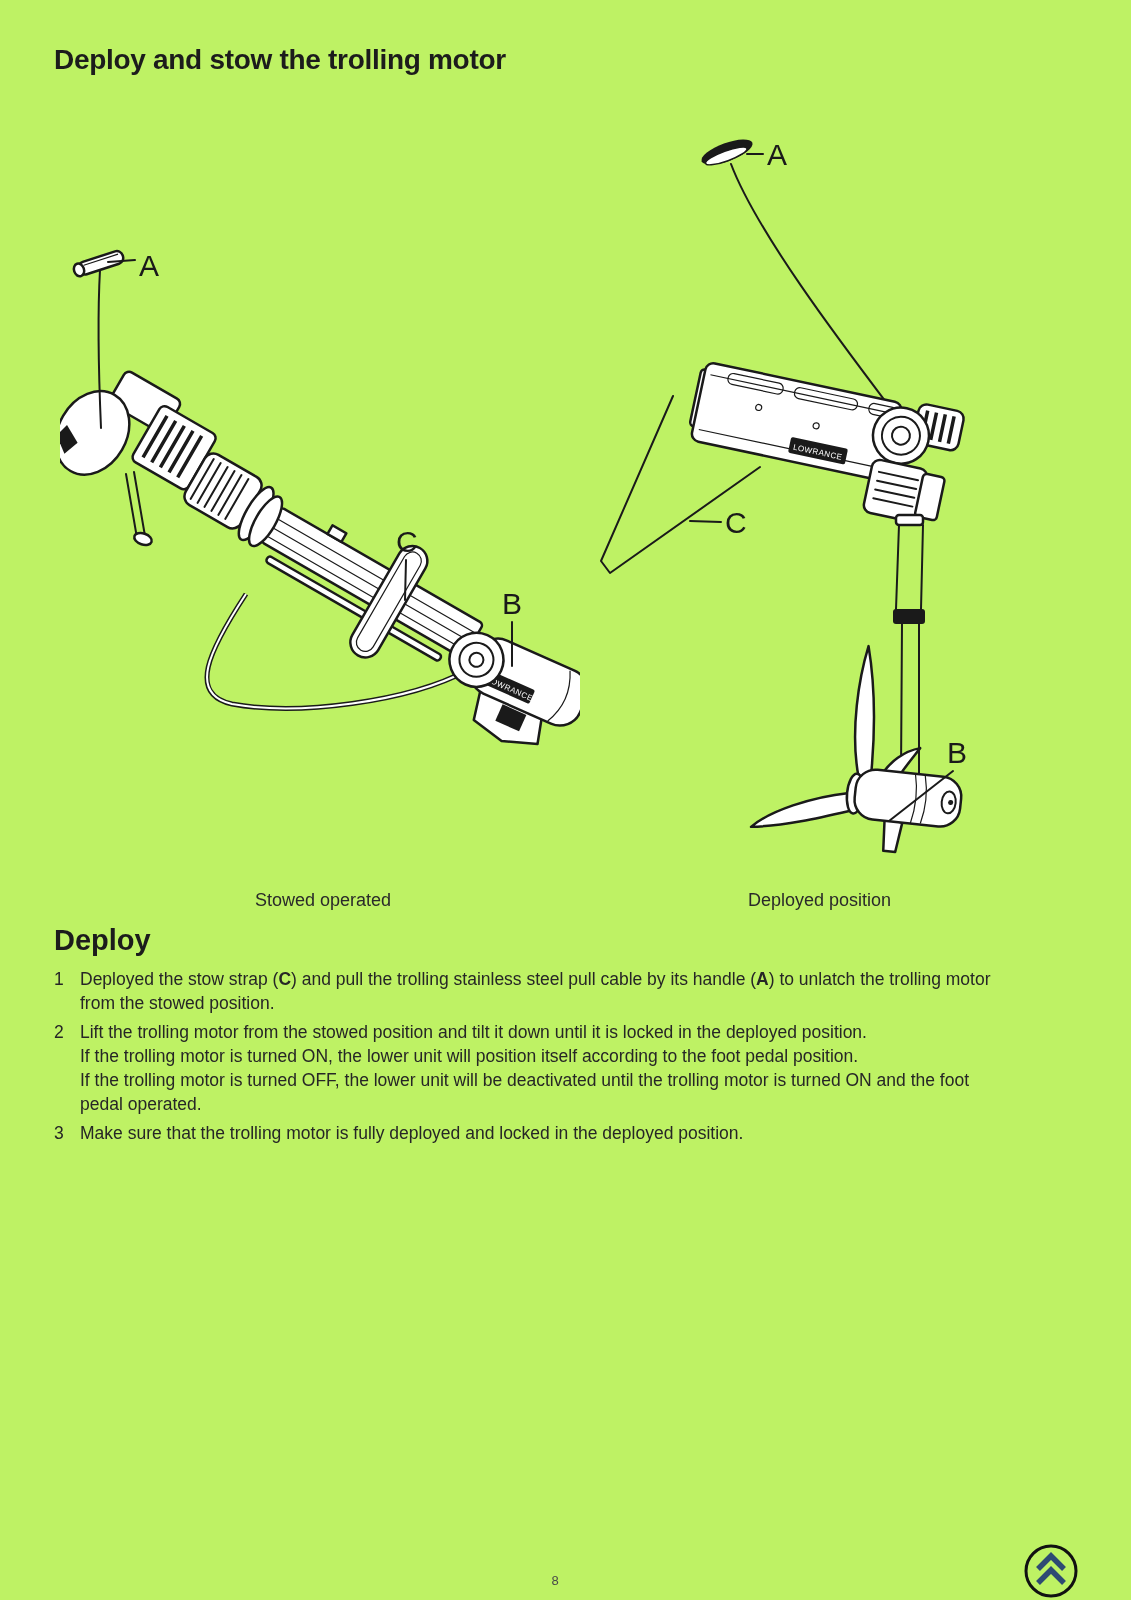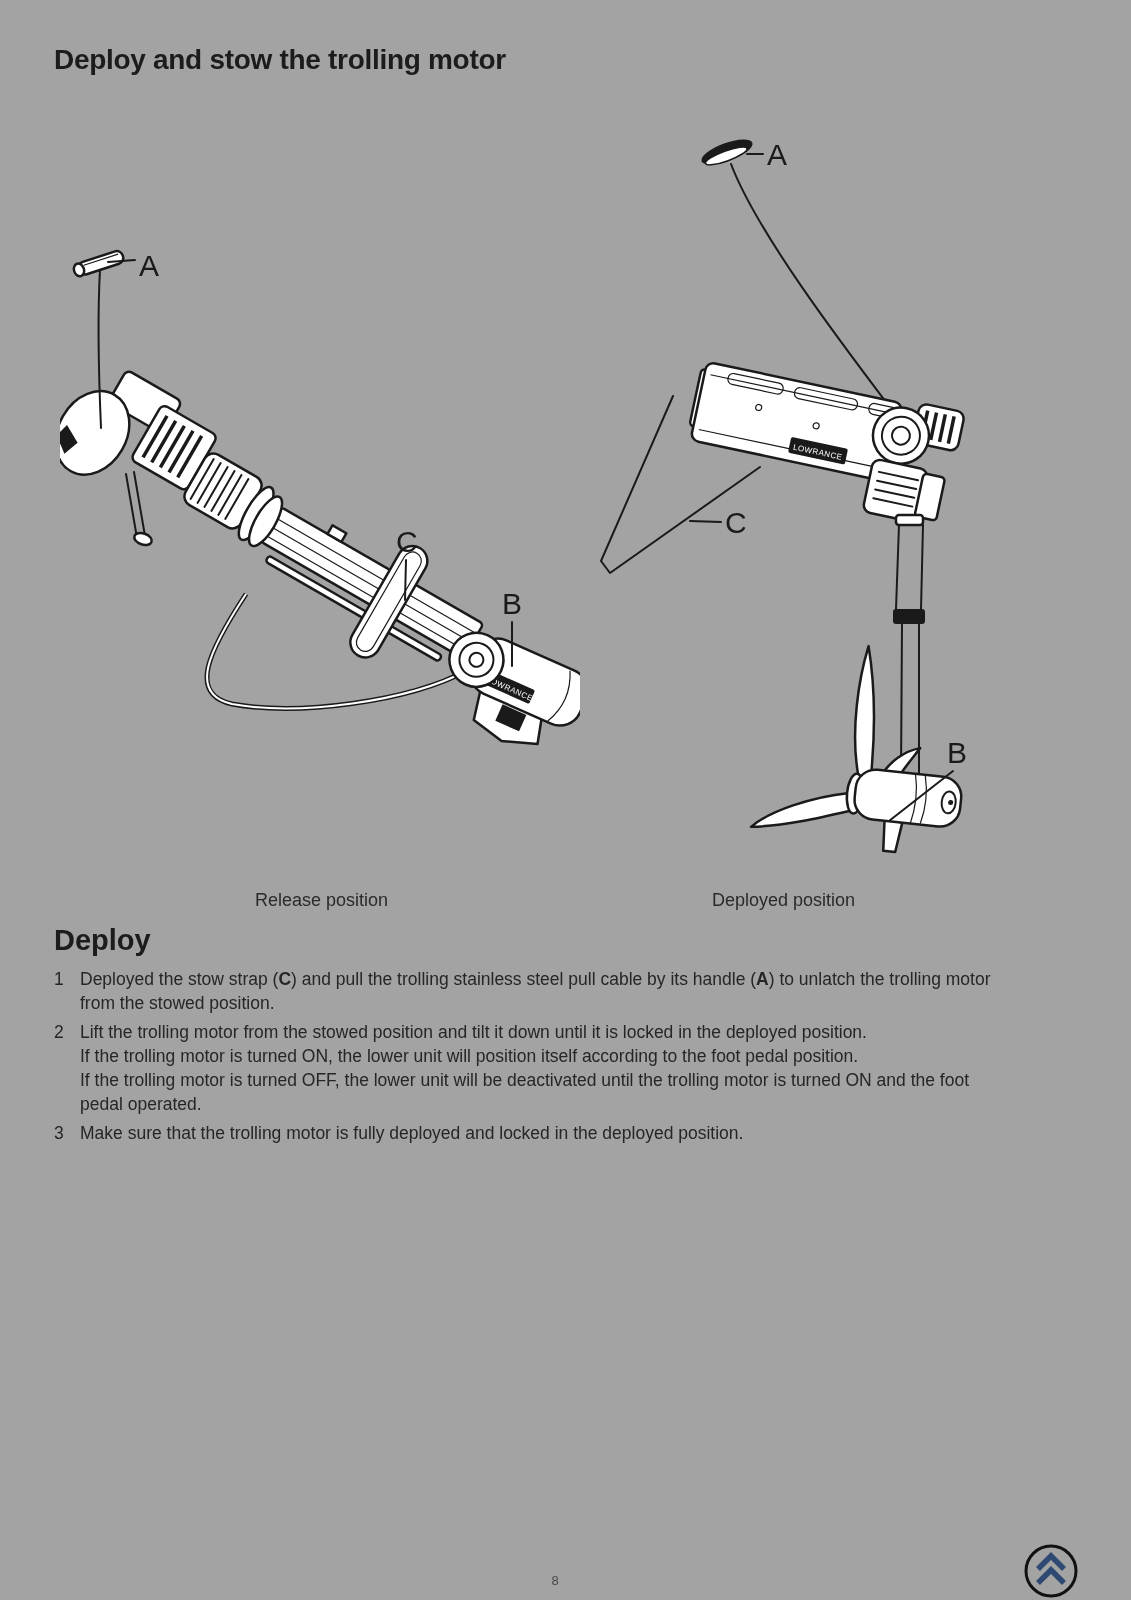--- a/index.html
+++ b/index.html
@@ -1,26 +1,26 @@
 <!DOCTYPE html>
 <html><head>
 <meta charset="utf-8">
 <style>
   html,body{margin:0;padding:0;background:#e8e8e8;}
-  .page{position:relative;width:1131px;height:1600px;background:#a3a3a3;margin:0 auto;
+  .page{position:relative;width:1131px;height:1600px;background:#bef264;margin:0 auto;
         font-family:"Liberation Sans",sans-serif;color:#262626;overflow:hidden;}
   .page-title{position:absolute;left:54px;top:44px;margin:0;font-size:28px;font-weight:700;
         letter-spacing:-0.3px;color:#1c1c1c;}
   .fig{position:absolute;}
   .fig-stowed{left:60px;top:232px;width:520px;height:540px;}
   .fig-deployed{left:585px;top:133px;width:420px;height:745px;}
   .fig svg{display:block;width:100%;height:100%;}
   .fig-caption{position:absolute;font-size:18px;color:#2a2a2a;}
   .cap-stowed{left:255px;top:890px;}
-  .cap-deployed{left:712px;top:890px;}
+  .cap-deployed{left:748px;top:890px;}
   
   .ink{stroke:#1a1a1a;fill:#ffffff;stroke-width:2.5;stroke-linejoin:round;stroke-linecap:round;}
   .mid{stroke:#1a1a1a;fill:none;stroke-width:2;stroke-linejoin:round;stroke-linecap:round;}
   .thin{stroke:#1a1a1a;fill:none;stroke-width:1.2;}
   .groove{stroke:#1a1a1a;fill:none;stroke-width:3.5;}
   .dark{fill:#1a1a1a;stroke:none;}
   .callout{font-family:"Liberation Sans",sans-serif;font-size:30px;fill:#1a1a1a;}
   .brandtext{font-family:"Liberation Sans",sans-serif;font-size:8px;fill:#ffffff;letter-spacing:0.5px;}
   
   .instructions{position:absolute;left:54px;top:924px;width:1036px;}
@@ -171,21 +171,21 @@
 
       <line class="mid" x1="162" y1="21" x2="178" y2="21"></line>
       <text class="callout" x="182" y="32">A</text>
       <line class="mid" x1="105" y1="388" x2="136" y2="389"></line>
       <text class="callout" x="140" y="400">C</text>
       <line class="mid" x1="368" y1="638" x2="304" y2="688"></line>
       <text class="callout" x="362" y="630">B</text>
     </svg>
   </div>
 
-  <div class="fig-caption cap-stowed">Release position</div>
+  <div class="fig-caption cap-stowed">Stowed operated</div>
   <div class="fig-caption cap-deployed">Deployed position</div>
 
   <section class="instructions">
     <h2 class="section-heading">Deploy</h2>
     <ol class="steps">
       <li>
         <span class="num">1</span>
         <span class="txt"><span>Deployed the stow strap (</span><b>C</b><span>) and pull the trolling stainless steel pull cable by its handle (</span><b>A</b><span>) to unlatch the trolling motor
 from the stowed position.</span></span>
       </li>

